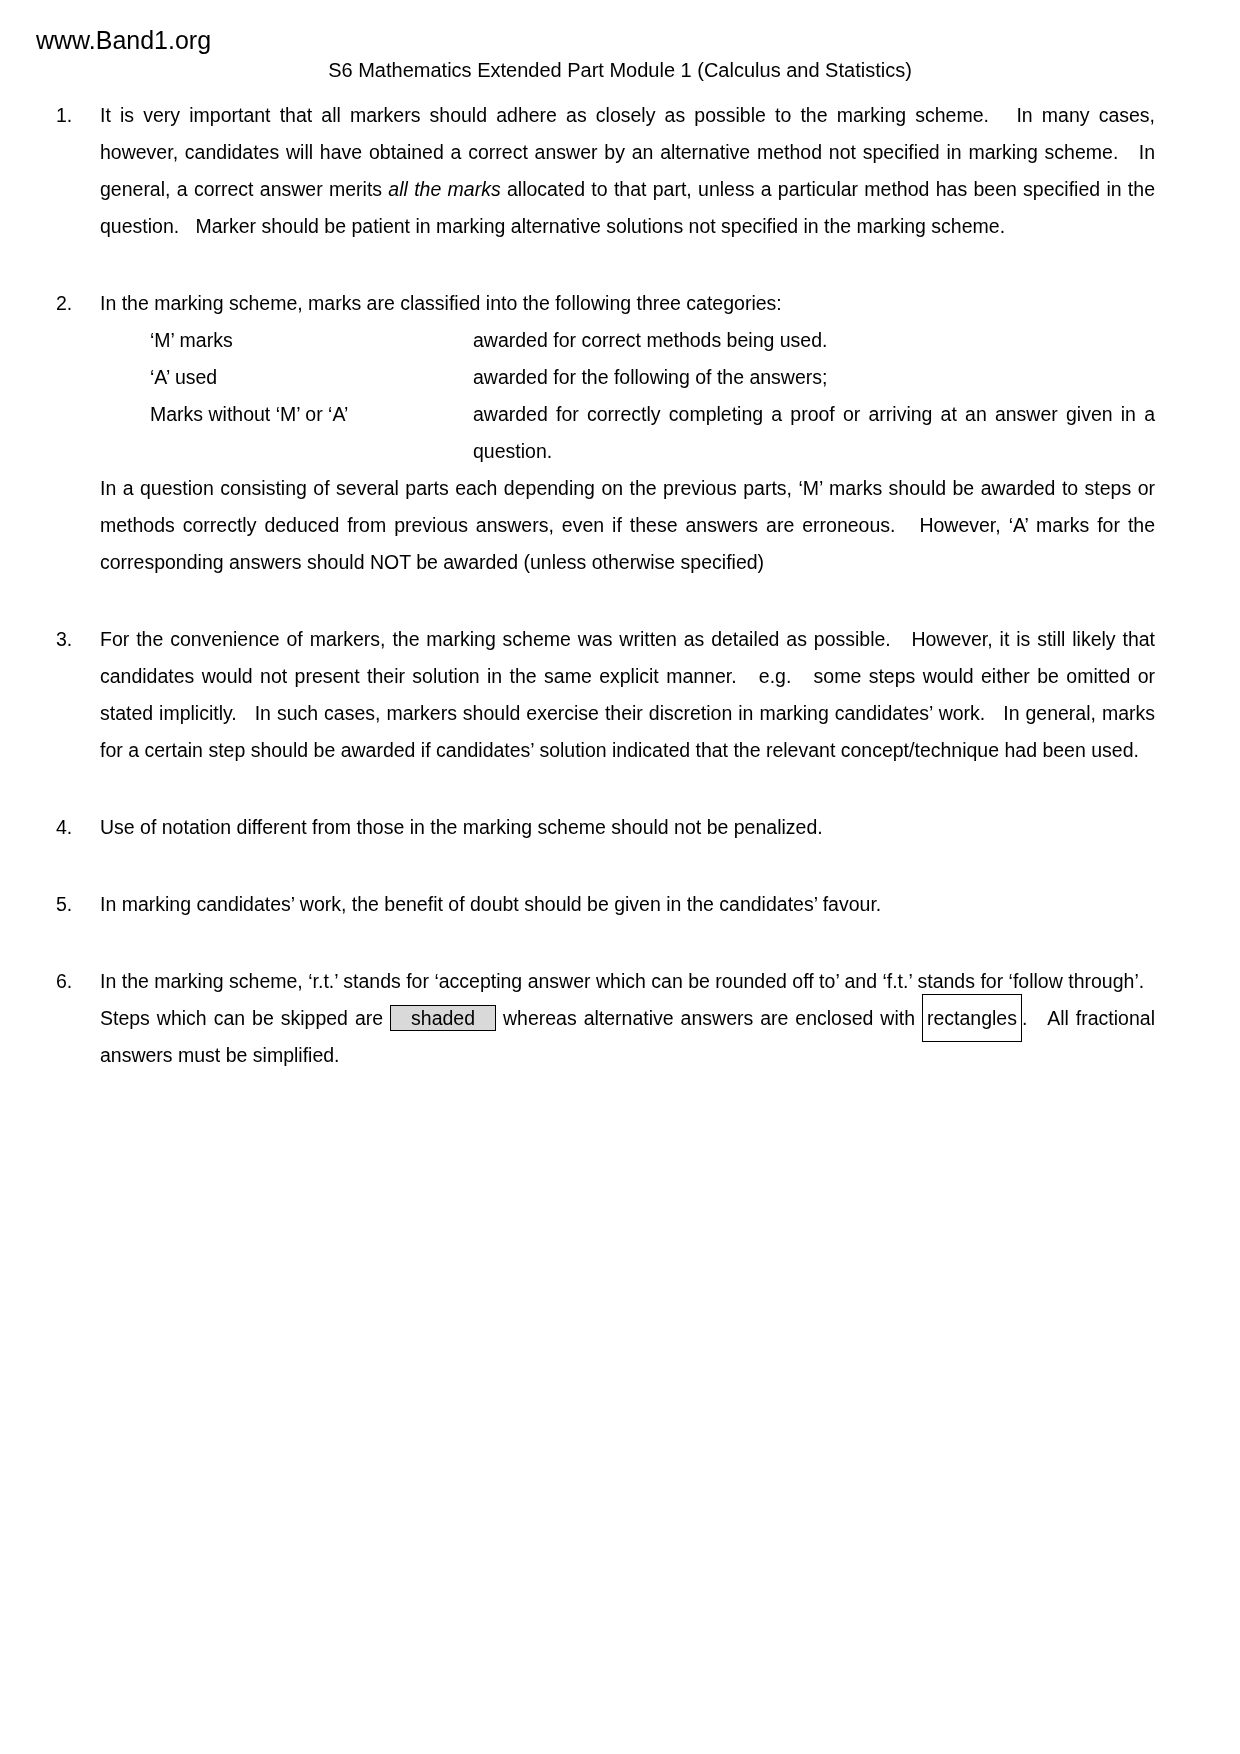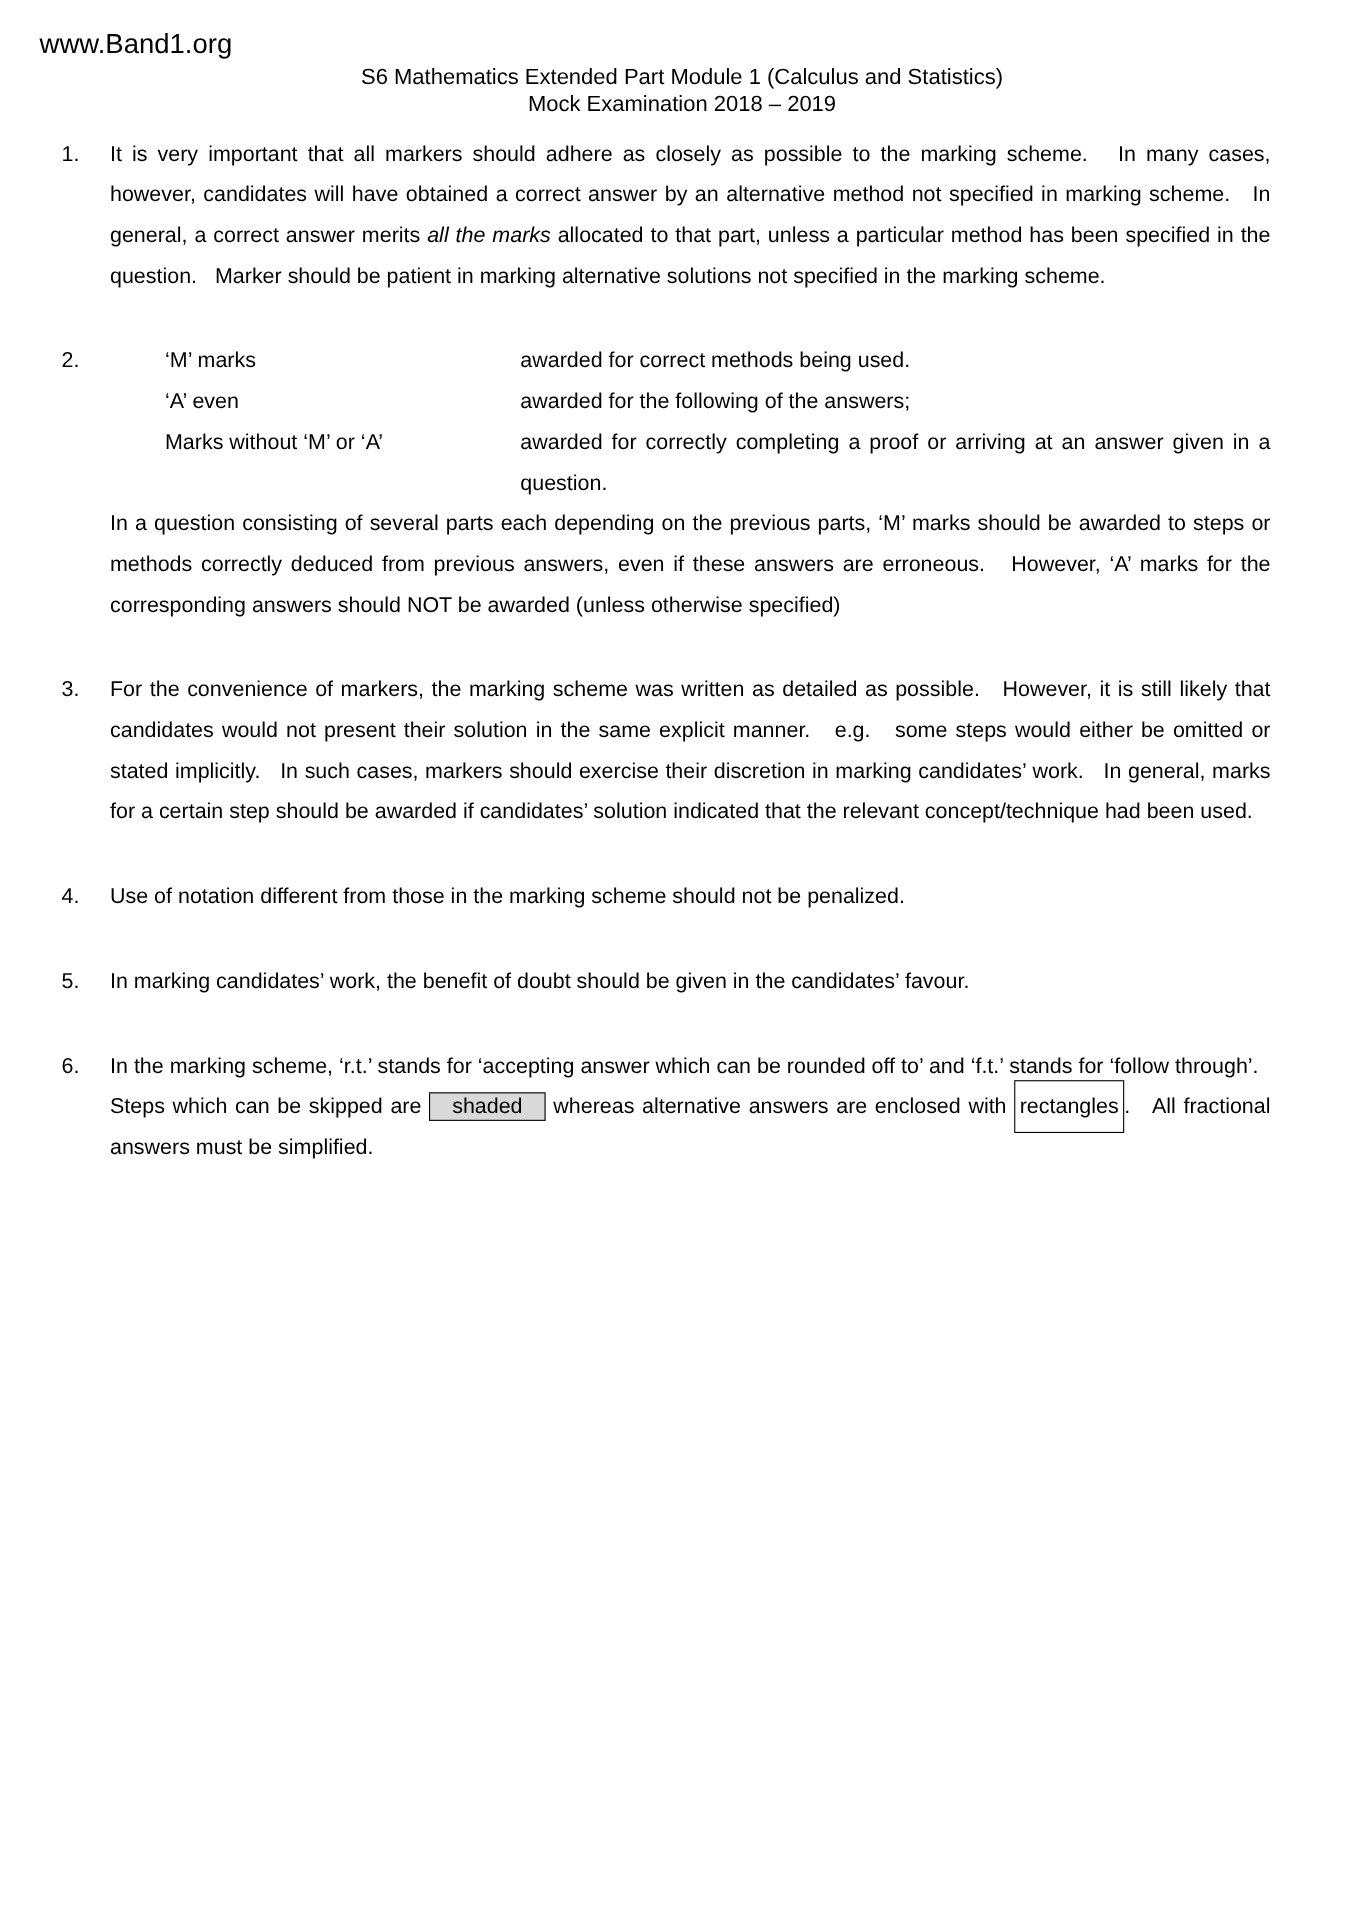--- a/index.html
+++ b/index.html
@@ -68,39 +68,39 @@
 </style>
 </head>
 <body>
 
 <div class="page">
 
   <div class="watermark">www.Band1.org</div>
 
   <div class="title-block">
     <div>S6 Mathematics Extended Part Module 1 (Calculus and Statistics)</div>
-    <div>Mock Examination 2018 – 2019</div>
   </div>
 
   <div class="list">
 
     <div class="item">
       <span class="item-number">1.</span>
       <div class="para"><span>It is very important that all markers should adhere as closely as possible to the marking scheme.&nbsp;&nbsp; In many cases, however, candidates will have obtained a correct answer by an alternative method not specified in marking scheme.&nbsp;&nbsp; In general, a correct answer merits </span><span class="emphasis">all the marks</span><span> allocated to that part, unless a particular method has been specified in the question.&nbsp;&nbsp; Marker should be patient in marking alternative solutions not specified in the marking scheme.</span></div>
     </div>
 
     <div class="item">
       <span class="item-number">2.</span>
+      <div class="para">In the marking scheme, marks are classified into the following three categories:</div>
       <div class="cat-table">
         <div class="cat-row">
           <div class="cat-term">‘M’ marks</div>
           <div class="cat-def">awarded for correct methods being used.</div>
         </div>
         <div class="cat-row">
-          <div class="cat-term">‘A’ even</div>
+          <div class="cat-term">‘A’ used</div>
           <div class="cat-def">awarded for the following of the answers;</div>
         </div>
         <div class="cat-row">
           <div class="cat-term">Marks without ‘M’ or ‘A’</div>
           <div class="cat-def">awarded for correctly completing a proof or arriving at an answer given in a question.</div>
         </div>
       </div>
       <div class="para">In a question consisting of several parts each depending on the previous parts, ‘M’ marks should be awarded to steps or methods correctly deduced from previous answers, even if these answers are erroneous.&nbsp;&nbsp; However, ‘A’ marks for the corresponding answers should NOT be awarded (unless otherwise specified)</div>
     </div>
 

